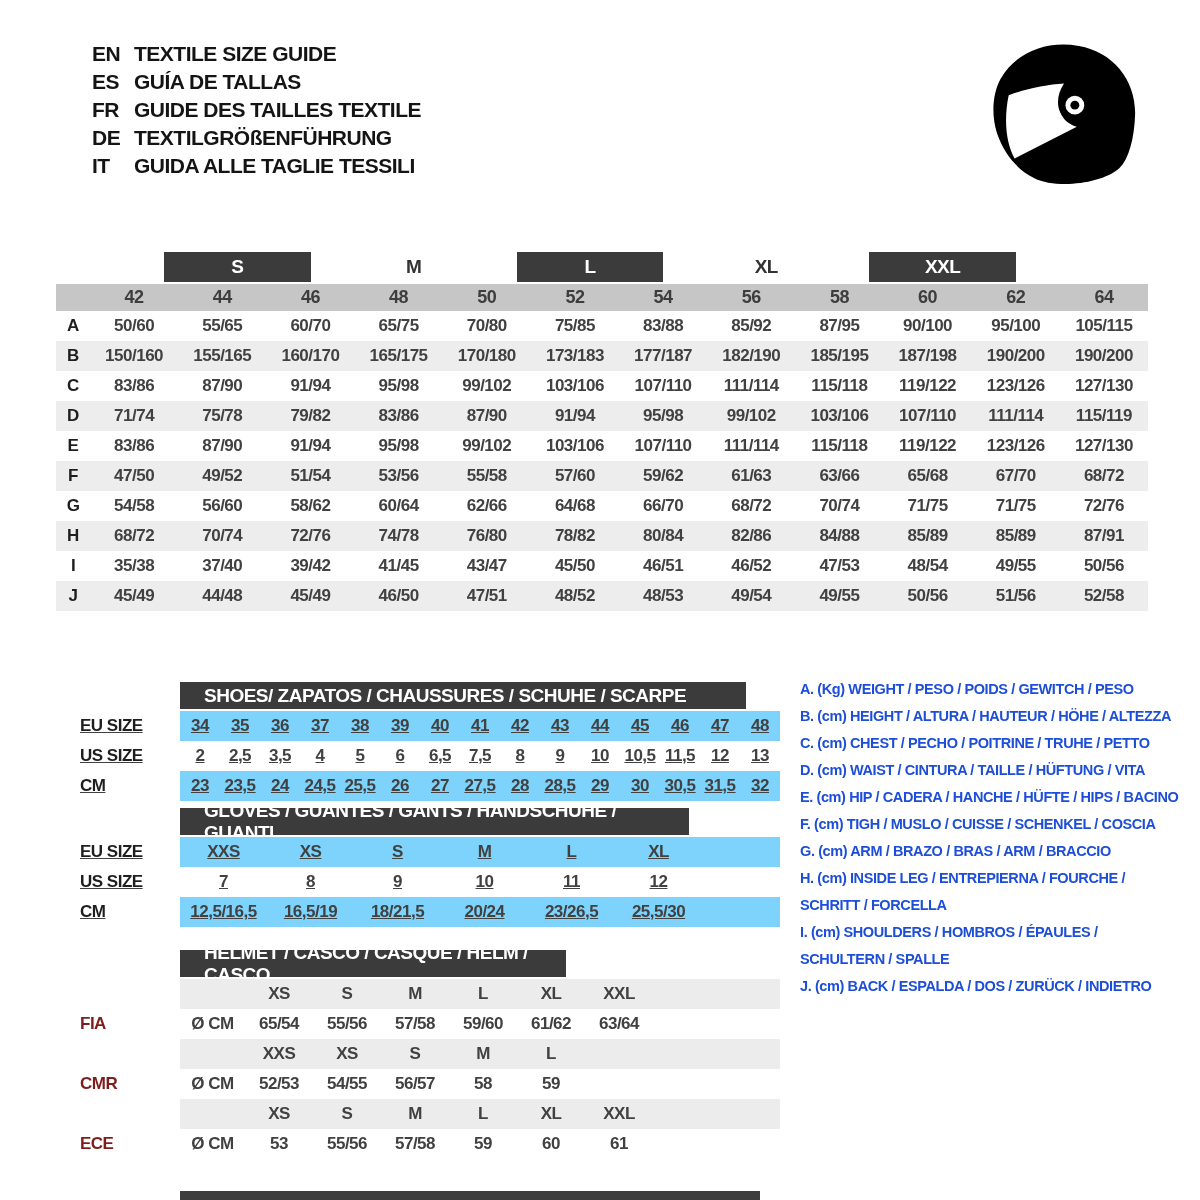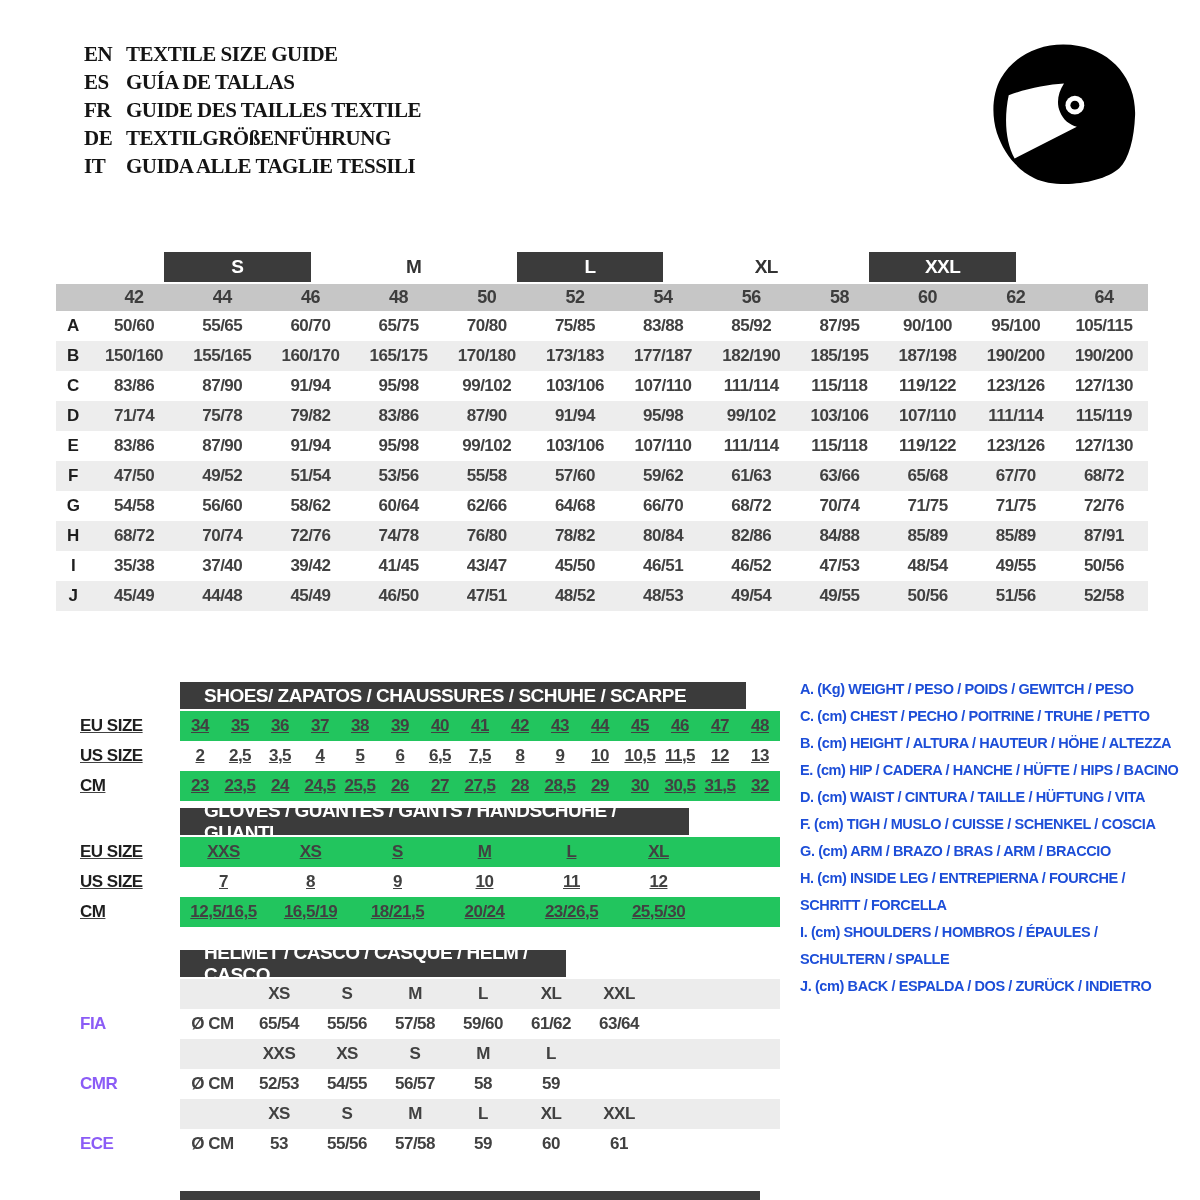--- a/index.html
+++ b/index.html
@@ -9,21 +9,21 @@
     font-family:"Liberation Sans", sans-serif;
     font-weight:bold;
     color:#414141;
     letter-spacing:-0.5px;
     position:relative;
     overflow:hidden;
   }
   .page { position:absolute; inset:0; background:#fff; }
 
   
-  .langs { position:absolute; left:84px; top:40px;font-family:Liberation Serif, serif; }
+  .langs { position:absolute; left:92px; top:40px; }
   .lang-row { display:flex; font-size:21px; color:#141414; line-height:28px; }
   .lang-code { width:42px; }
 
   
   .helmet-icon { position:absolute; left:985px; top:36px; width:158px; height:158px; }
 
   
   .size-table { position:absolute; left:56px; top:252px; width:1092px; }
   .band-row, .num-row, .trow { display:grid; grid-template-columns:34px repeat(12,1fr); }
   .band-row { height:30px; }
@@ -44,27 +44,27 @@
   .shoes-bar  { left:180px; top:682px;  width:566px; }
   .gloves-bar { left:180px; top:808px;  width:509px; }
   .helmet-bar { left:180px; top:950px;  width:386px; }
 
   
   .shoes-rows  { position:absolute; left:80px; top:711px; width:700px; }
   .gloves-rows { position:absolute; left:80px; top:837px; width:700px; }
   .srow { display:flex; height:30px; align-items:stretch;text-decoration:underline; }
   .srow-label { width:100px; display:flex; align-items:center; font-size:17px; color:#1e1e1e; }
   .srow-band { width:600px; display:grid; }
-  .srow-band.shaded { background:#22c55e; }
+  .srow-band.shaded { background:#7dd3fc; }
   .scell { display:flex; align-items:center; justify-content:center; font-size:17px; }
 
   
   .helmet-rows { position:absolute; left:80px; top:979px; width:700px; }
   .hrow { display:flex; height:30px; align-items:stretch; }
-  .hrow-label { width:100px; display:flex; align-items:center; font-size:17px; color:#8b5cf6; }
+  .hrow-label { width:100px; display:flex; align-items:center; font-size:17px; color:#7f1d1d; }
   .hrow-band { width:600px; display:grid; grid-template-columns:65px repeat(6,68px); }
   .hrow-band.shaded { background:#ececec; }
 
   
   .legend { position:absolute; left:800px; top:676px; width:380px; }
   .legend-item { font-size:14.5px; color:#1d4ed8; line-height:27px; letter-spacing:-0.4px; }
 
   
   .cutoff-bar { position:absolute; left:180px; top:1191px; width:580px; height:9px; background:#3d3d3d; }
 </style>
@@ -457,24 +457,24 @@
           <div class="scell">57/58</div>
           <div class="scell">59</div>
           <div class="scell">60</div>
           <div class="scell">61</div>
         </div>
       </div>
     </div>
 
   <div class="legend">
       <div class="legend-item">A. (Kg) WEIGHT / PESO / POIDS / GEWITCH / PESO</div>
+      <div class="legend-item">B. (cm) HEIGHT / ALTURA / HAUTEUR / HÖHE / ALTEZZA</div>
       <div class="legend-item">C. (cm) CHEST / PECHO / POITRINE / TRUHE / PETTO</div>
-      <div class="legend-item">B. (cm) HEIGHT / ALTURA / HAUTEUR / HÖHE / ALTEZZA</div>
+      <div class="legend-item">D. (cm) WAIST / CINTURA / TAILLE / HÜFTUNG / VITA</div>
       <div class="legend-item">E. (cm) HIP / CADERA / HANCHE / HÜFTE / HIPS / BACINO</div>
-      <div class="legend-item">D. (cm) WAIST / CINTURA / TAILLE / HÜFTUNG / VITA</div>
       <div class="legend-item">F. (cm) TIGH / MUSLO / CUISSE / SCHENKEL / COSCIA</div>
       <div class="legend-item">G. (cm) ARM / BRAZO / BRAS / ARM / BRACCIO</div>
       <div class="legend-item">H. (cm) INSIDE LEG / ENTREPIERNA / FOURCHE / SCHRITT / FORCELLA</div>
       <div class="legend-item">I. (cm) SHOULDERS / HOMBROS / ÉPAULES / SCHULTERN / SPALLE</div>
       <div class="legend-item">J. (cm) BACK / ESPALDA / DOS / ZURÜCK / INDIETRO</div>
     </div>
 
   <div class="cutoff-bar"></div>
 
 </div>

